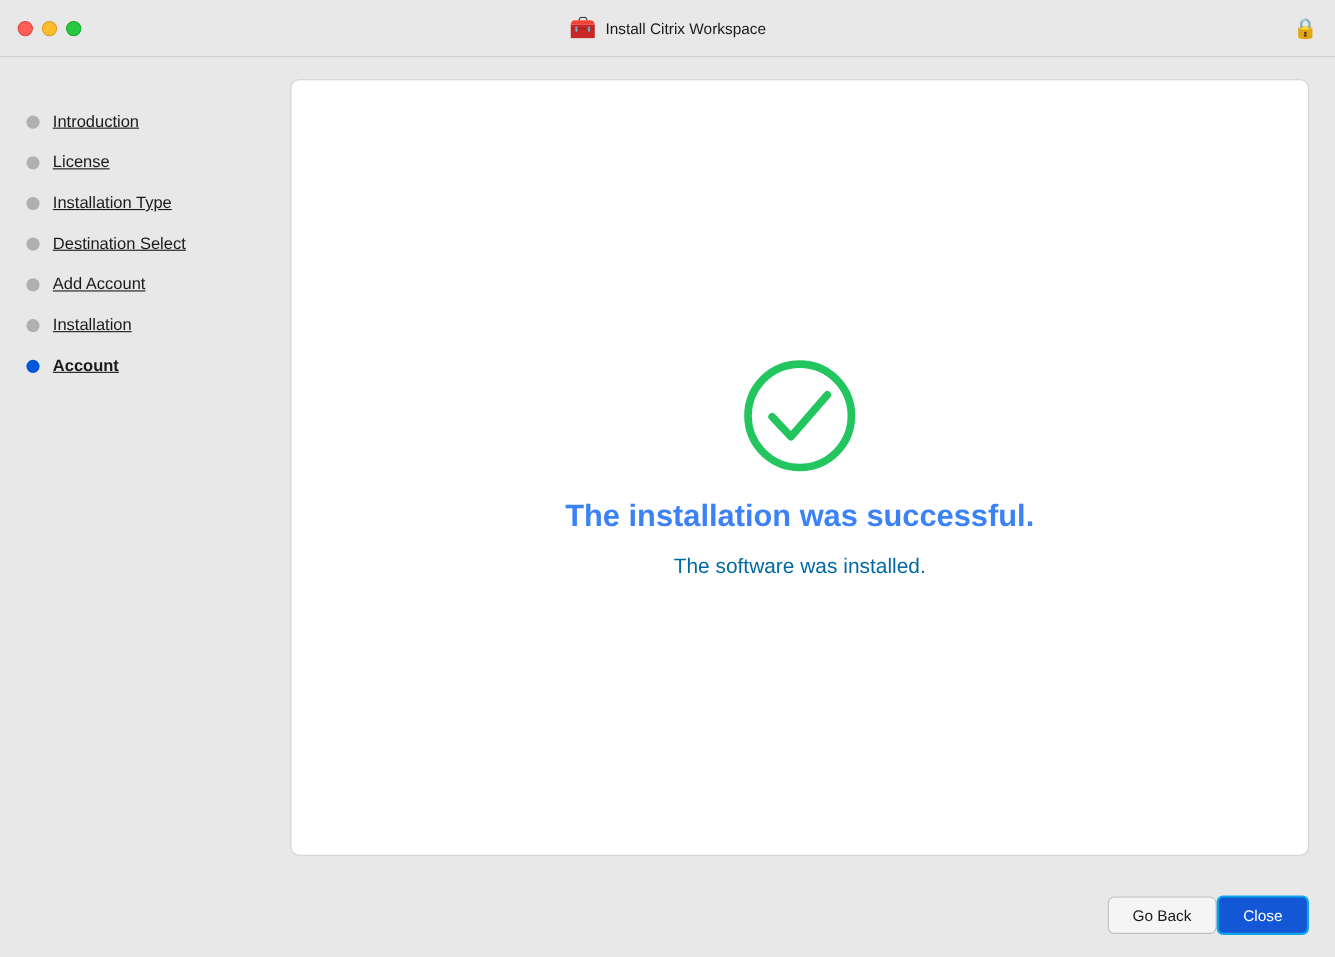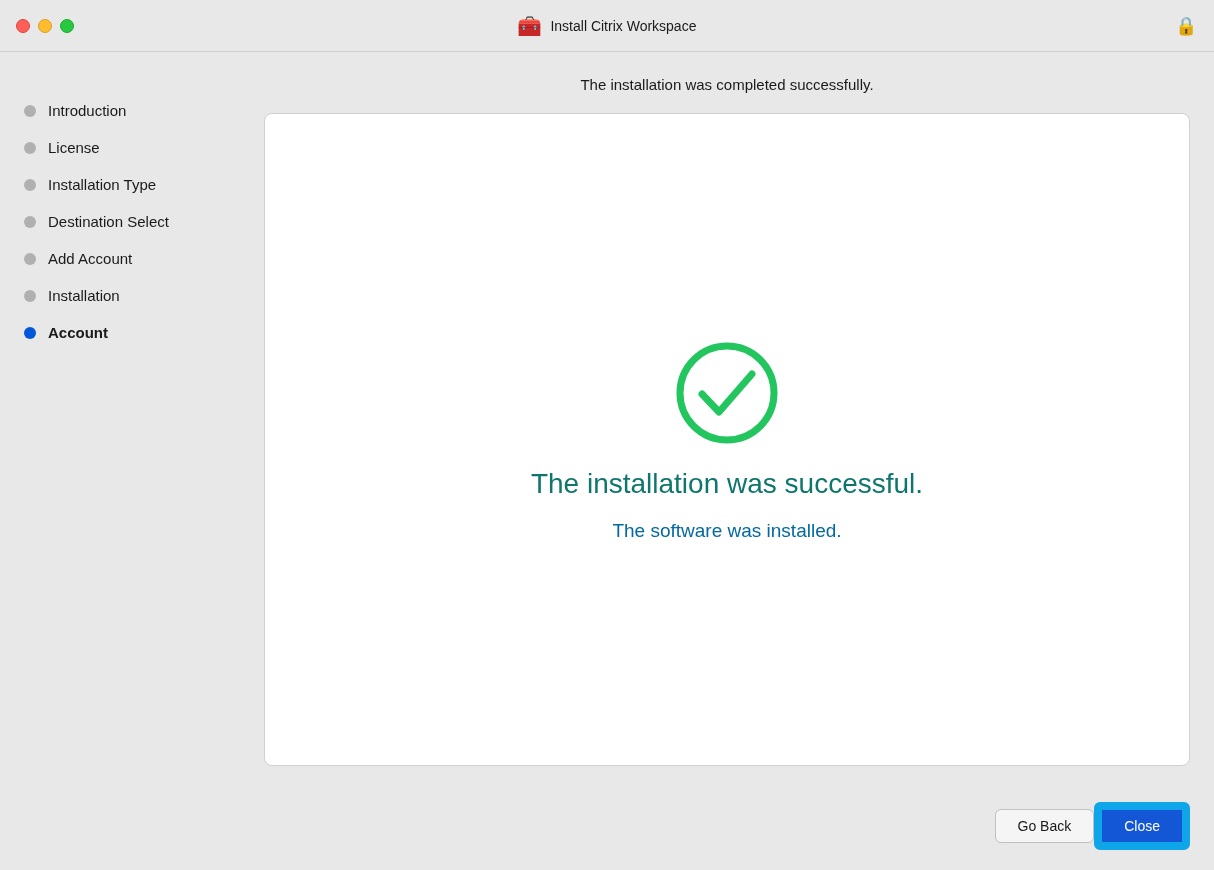--- a/index.html
+++ b/index.html
@@ -99,20 +99,21 @@
       background: #b0b0b0;
     }
 
     .sidebar-dot.active {
       background: #0057d9;
     }
 
     .sidebar-label {
       font-size: 15px;
       color: #1a1a1a;
+      text-decoration: underline;
     }
 
     .sidebar-label.active {
       font-weight: 700;
     }
 
     
     .content-area {
       flex: 1;
       display: flex;
@@ -146,22 +147,22 @@
       justify-content: center;
     }
 
     .success-circle {
       width: 110px;
       height: 110px;
     }
 
     .success-title {
       font-size: 28px;
-      font-weight: 400;
-      color: #0f766e;
+      font-weight: 700;
+      color: #3b82f6;
       text-align: center;
     }
 
     .success-subtitle {
       font-size: 19px;
       color: #0369a1;
       text-align: right;
     }
 
     
@@ -181,21 +182,21 @@
       font-weight: 400;
       cursor: pointer;
       border: 1px solid #c0c0c0;
       background: #f5f5f5;
       color: #1a1a1a;
     }
 
     .btn-primary {
       background: #1356d6;
       color: #ffffff;
-      border: 8px solid #0ea5e9;
+      border: 2px solid #0ea5e9;
       font-weight: 500;
     }
   </style>
 </head>
 <body>
 
 <div class="titlebar">
   <div class="titlebar-controls">
     <div class="traffic-light close"></div>
     <div class="traffic-light minimize"></div>
@@ -235,21 +236,20 @@
       <div class="sidebar-dot inactive"></div>
       <span class="sidebar-label">Installation</span>
     </div>
     <div class="sidebar-item">
       <div class="sidebar-dot active"></div>
       <span class="sidebar-label active">Account</span>
     </div>
   </div>
 
   <div class="content-area">
-    <div class="success-message-top">The installation was completed successfully.</div>
 
     <div class="content-panel">
 
       <div class="success-icon-wrapper">
         <svg class="success-circle" viewBox="0 0 110 110" xmlns="http://www.w3.org/2000/svg">
           <circle cx="55" cy="55" r="47" fill="none" stroke="#22c55e" stroke-width="7"></circle>
           <polyline points="30,56 47,74 80,36" fill="none" stroke="#22c55e" stroke-width="7" stroke-linecap="round" stroke-linejoin="round"></polyline>
         </svg>
       </div>
 

